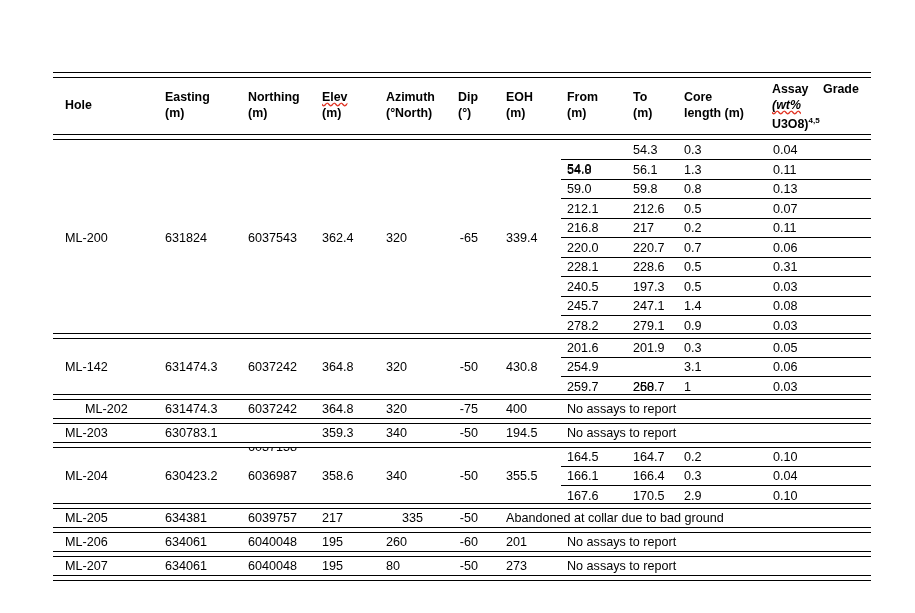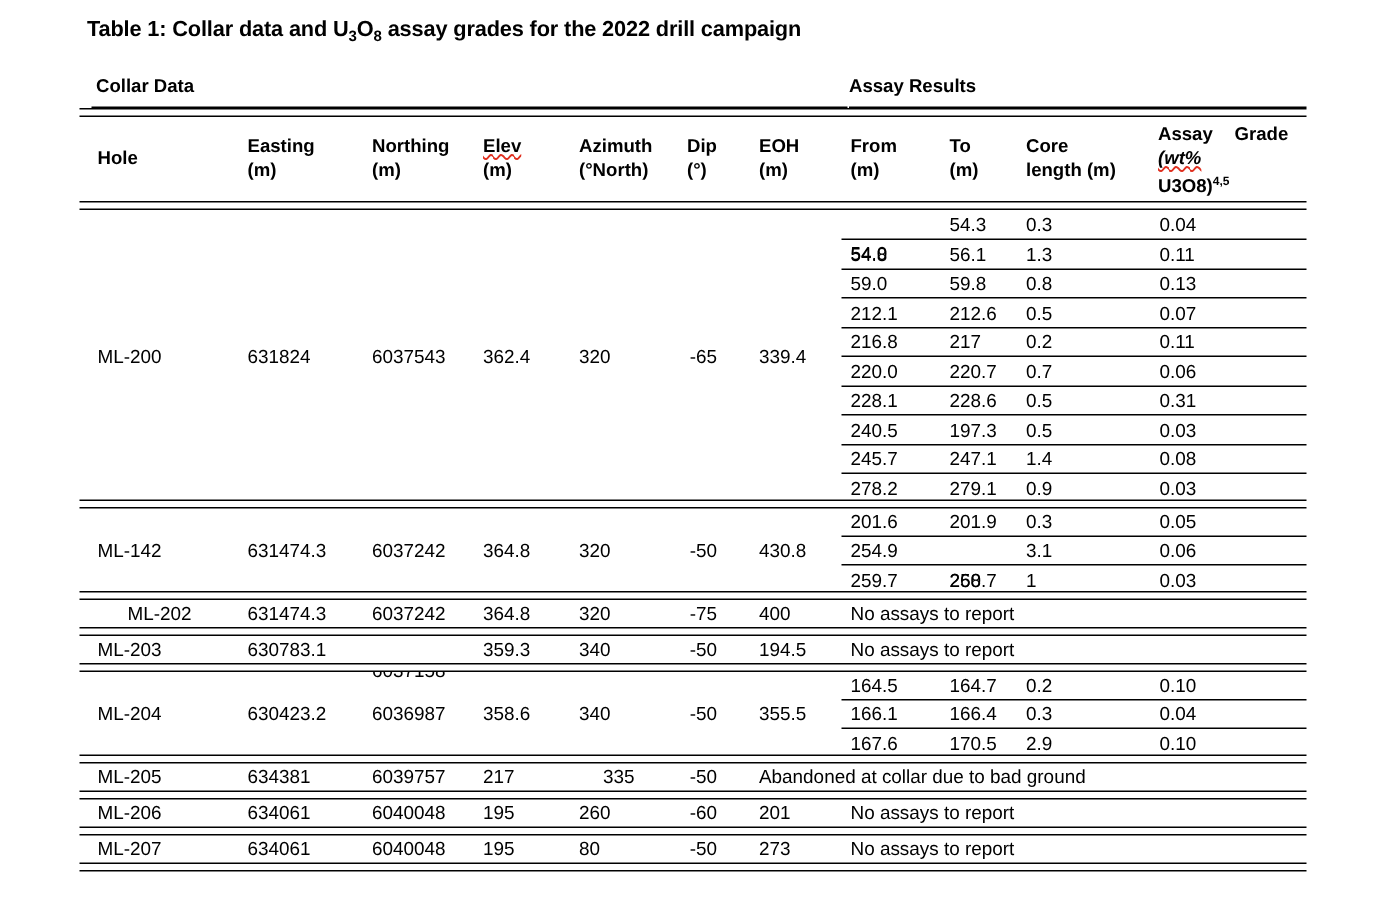--- a/index.html
+++ b/index.html
@@ -97,30 +97,21 @@
     white-space: nowrap;
   }
   .cell.r { text-align: right; }
   .note { font-size: 12.6px; }
 </style>
 </head>
 <body>
 
 <div class="page">
 
-  <div class="title">
-    <span>Table 1: Collar data and U</span><sub>3</sub><span>O</span><sub>8</sub><span> assay grades for the 2022 drill campaign</span>
-  </div>
-
-  <div class="grouprow">
-    <div class="grouplabel glabel-collar">Collar Data</div>
-    <div class="groupunderline gu-collar"></div>
-    <div class="grouplabel glabel-assay">Assay Results</div>
-    <div class="groupunderline gu-assay"></div>
-  </div>
+
 
   <div class="rule dbl" style="left:53px; top:72px; width:818px;"></div>
   <div class="rule dbl" style="left:53px; top:134px; width:818px;"></div>
 
   <div class="hcell" style="left:65px; top:97px;">Hole</div>
 
   <div class="hcell" style="left:165px; top:89px;">Easting</div>
   <div class="hcell" style="left:165px; top:105px;">(m)</div>
 
   <div class="hcell" style="left:248px; top:89px;">Northing</div>

